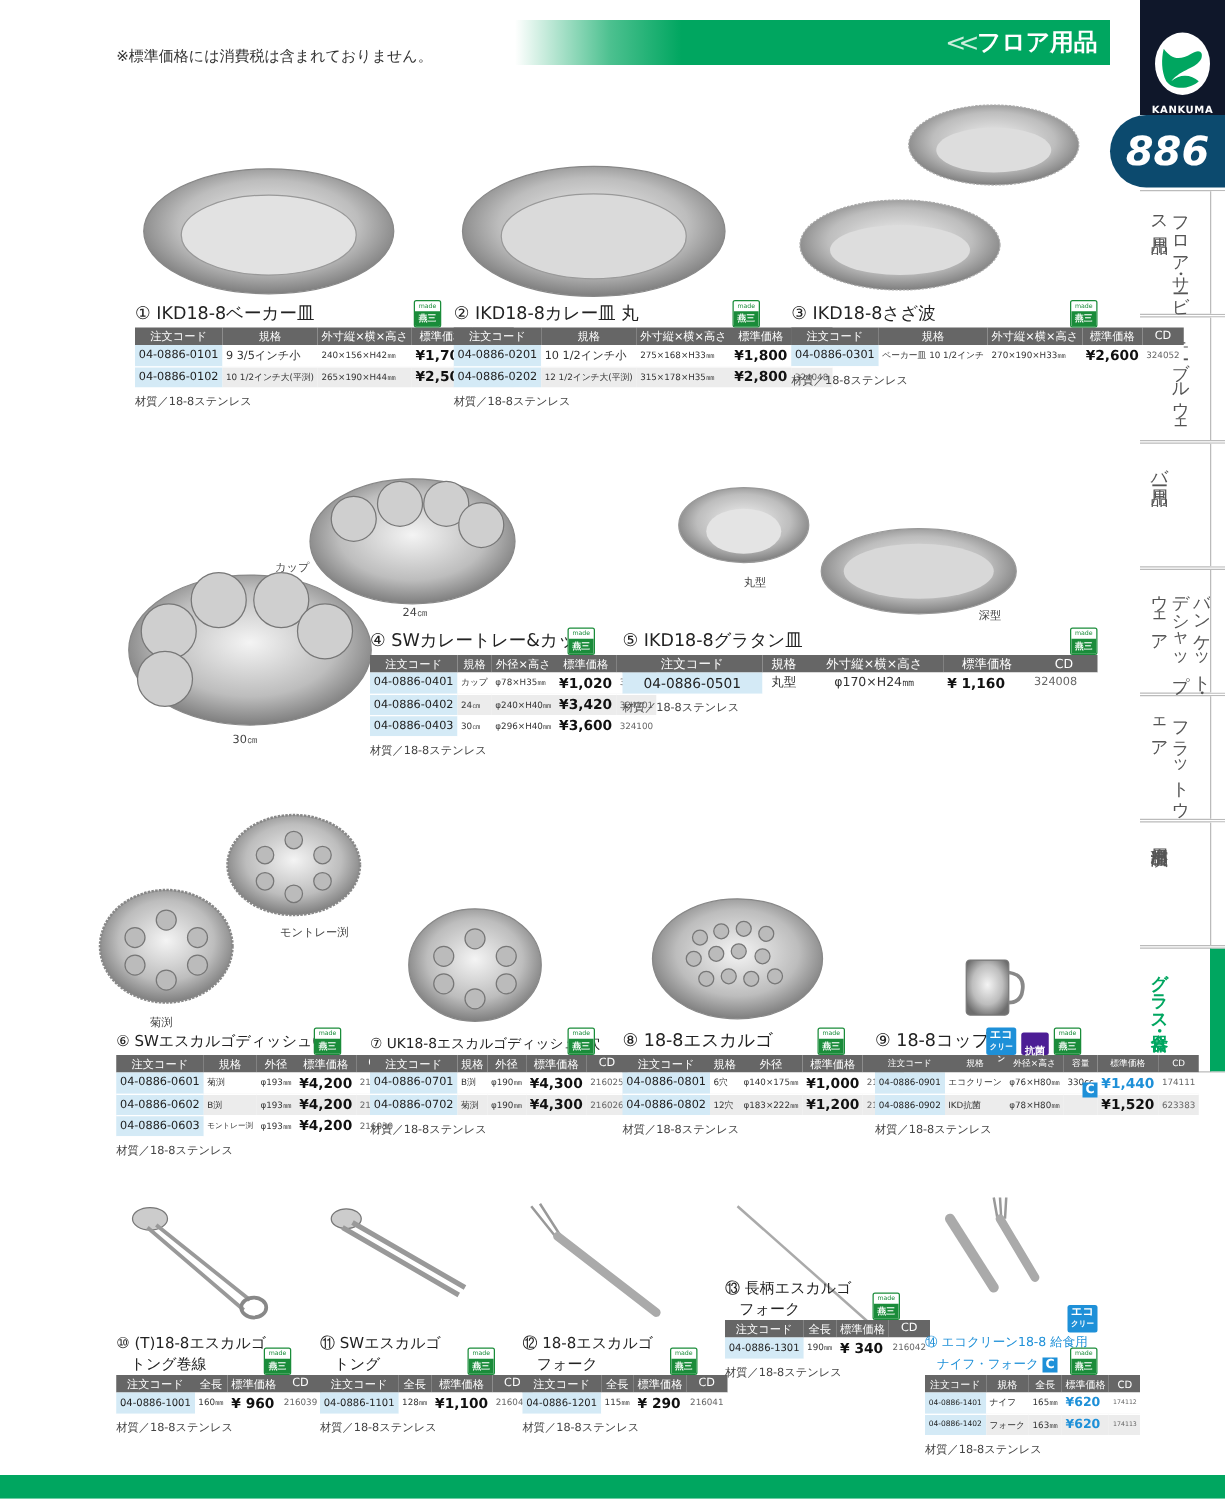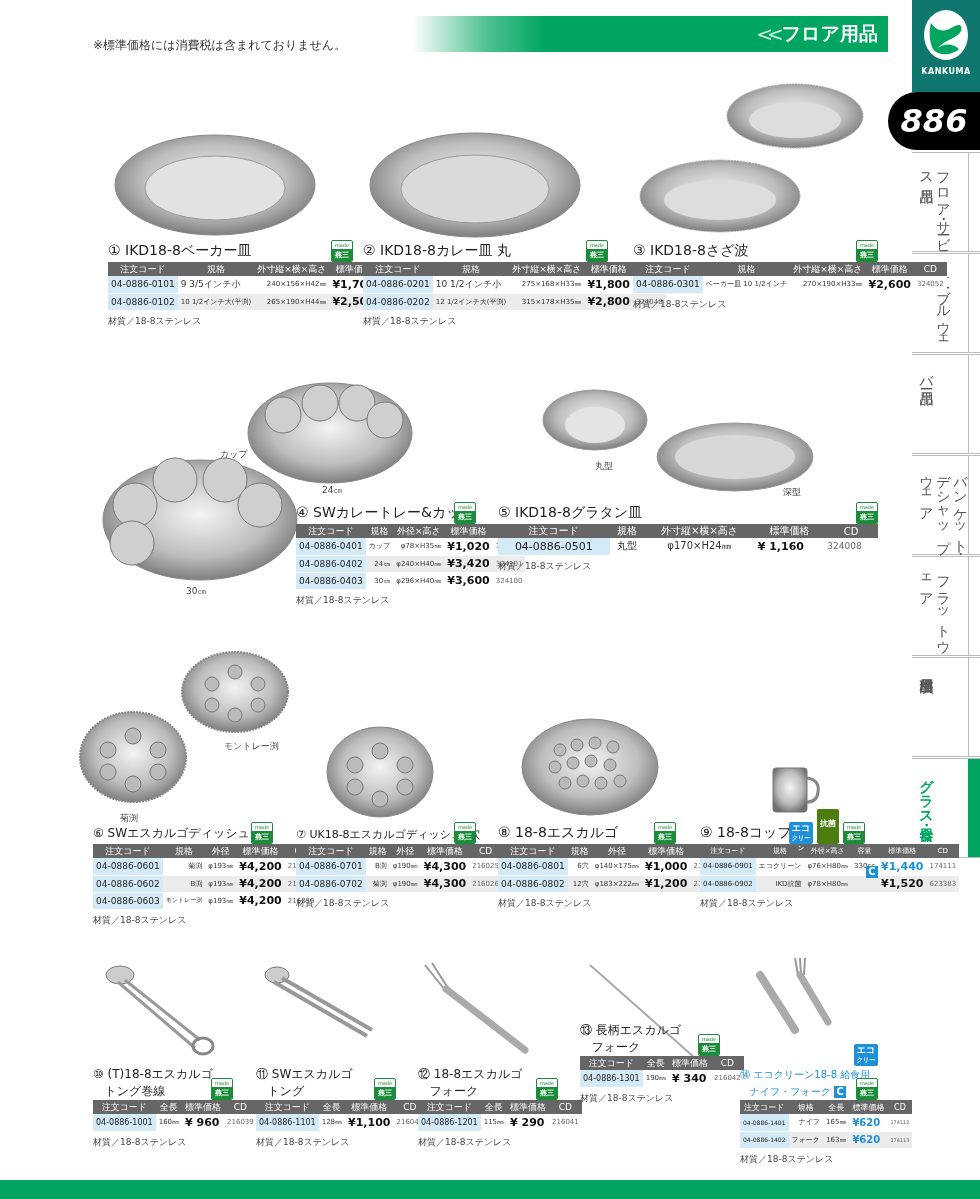--- a/index.html
+++ b/index.html
@@ -7,26 +7,26 @@
   body { position: relative; font-family: "DejaVu Sans", "Liberation Sans", sans-serif; color: #333; }
 
   .notice { position: absolute; left: 93px; top: 37px; font-size: 12px; color: #333; }
 
   .cat-banner { position: absolute; left: 412px; top: 16px; width: 476px; height: 36px;
     background: linear-gradient(90deg, rgba(0,166,96,0) 0%, rgba(0,166,96,0.7) 16%, #00a660 28%, #00a660 100%);
     display: flex; align-items: center; justify-content: flex-end; padding-right: 10px; }
   .cat-banner .chev { color: #cdeedd; font-size: 20px; margin-right: 4px; letter-spacing: -6px; }
   .cat-banner .title { color: #fff; font-size: 19px; font-weight: bold; }
 
-  .logo { position: absolute; left: 912px; top: 0; width: 68px; height: 92px; background: #0f766e;
-    display: flex; flex-direction: column; align-items: center; justify-content: flex-end; padding-bottom: 16px; }
+  .logo { position: absolute; left: 912px; top: 0; width: 68px; height: 92px; background: #0f172a;
+    display: flex; flex-direction: column; align-items: center; justify-content: flex-end; padding-bottom: 0; }
   .logo .mark { width: 46px; height: 52px; margin-bottom: 6px; }
   .logo .brand { color: #fff; font-size: 8px; font-weight: bold; letter-spacing: 0.5px; }
 
-  .page-no { position: absolute; left: 888px; top: 92px; width: 92px; height: 58px; background: #000000;
+  .page-no { position: absolute; left: 888px; top: 92px; width: 92px; height: 58px; background: #0c4a6e;
     border-radius: 30px 0 0 30px; color: #fff; font-size: 32px; font-style: italic; font-weight: bold;
     display: flex; align-items: center; justify-content: center; }
 
   .side-tabs { position: absolute; left: 912px; top: 152px; width: 68px; }
   .side-tab { position: relative; height: 100px; border: 1px solid #bbb; border-right: none; border-left: none; margin-bottom: 1px; }
   .side-tab .stripe { position: absolute; right: 0; top: 0; bottom: 0; width: 12px; border-left: 1px solid #bbb; background: #fff; }
   .side-tab .label { position: absolute; left: 6px; top: 10px; writing-mode: vertical-rl; font-size: 14px; color: #555; line-height: 17px; }
   .side-tab.active .stripe { background: #00a660; border-left: 1px solid #00a660; }
   .side-tab.active .label { color: #00a660; font-weight: bold; }
 
@@ -37,34 +37,34 @@
   .prod-head { position: relative; height: 22px; }
   .prod-title { position: absolute; left: 0; bottom: 2px; font-size: 14px; color: #222; white-space: nowrap; }
   .prod-title.two { line-height: 17px; bottom: 0; }
   .made { position: absolute; right: 0; bottom: 0; width: 22px; height: 22px; border: 1px solid #1a8c3a; border-radius: 2px; background: #fff;
     display: flex; flex-direction: column; font-size: 5px; text-align: center; overflow: hidden; }
   .made .t { color: #1a8c3a; height: 8px; line-height: 8px; }
   .made .b { background: #1a8c3a; color: #fff; flex: 1; font-size: 7px; line-height: 12px; font-weight: bold; }
   .badge-eco { position: absolute; width: 24px; height: 22px; background: #1e90d8; color: #fff; border-radius: 2px;
     font-size: 9px; font-weight: bold; text-align: center; line-height: 10px; padding-top: 1px; }
   .badge-eco small { font-size: 6px; display: block; }
-  .badge-anti { position: absolute; width: 22px; height: 35px; background: #4d7c0f; color: #fff; border-radius: 2px;
+  .badge-anti { position: absolute; width: 22px; height: 18px; background: #4c1d95; color: #fff; border-radius: 2px;
     font-size: 8px; font-weight: bold; text-align: center; padding-top: 9px; }
   .badge-c { display: inline-block; width: 12px; height: 12px; background: #1e90d8; color: #fff; font-size: 10px; text-align: center; line-height: 12px; font-weight: bold; }
 
   table.spec { border-collapse: collapse; width: 100%; font-size: 9px; }
   table.spec th { background: #666; color: #fff; font-weight: normal; height: 14px; padding: 0 3px; text-align: center; white-space: nowrap; }
   table.spec td { height: 17px; padding: 0 3px; white-space: nowrap; border-bottom: 1px solid #fff; }
   table.spec tr:nth-child(even) td { background: #fff; }
   table.spec tr:nth-child(odd) td { background: #ececec; }
   table.spec tr td.code { background: #d4eaf6 !important; color: #222; text-align: center; font-size: 9px; }
   table.spec td.price { font-weight: bold; font-size: 11px; text-align: left; color: #111; }
   table.spec td.price.blue { color: #1e90d8; }
   table.spec td.cd { font-size: 7px; color: #666; }
-  table.spec td.small { font-size: 7px; text-align: right; }
+  table.spec td.small { font-size: 7px; }
   .material { font-size: 9px; color: #444; margin-top: 4px; }
 
   .footer-bar { position: absolute; left: 0; top: 1180px; width: 980px; height: 19px; background: #00a660; }
 
   svg { display: block; }
 </style>
 </head>
 <body>
 
 <div class="notice">※標準価格には消費税は含まれておりません。</div>

